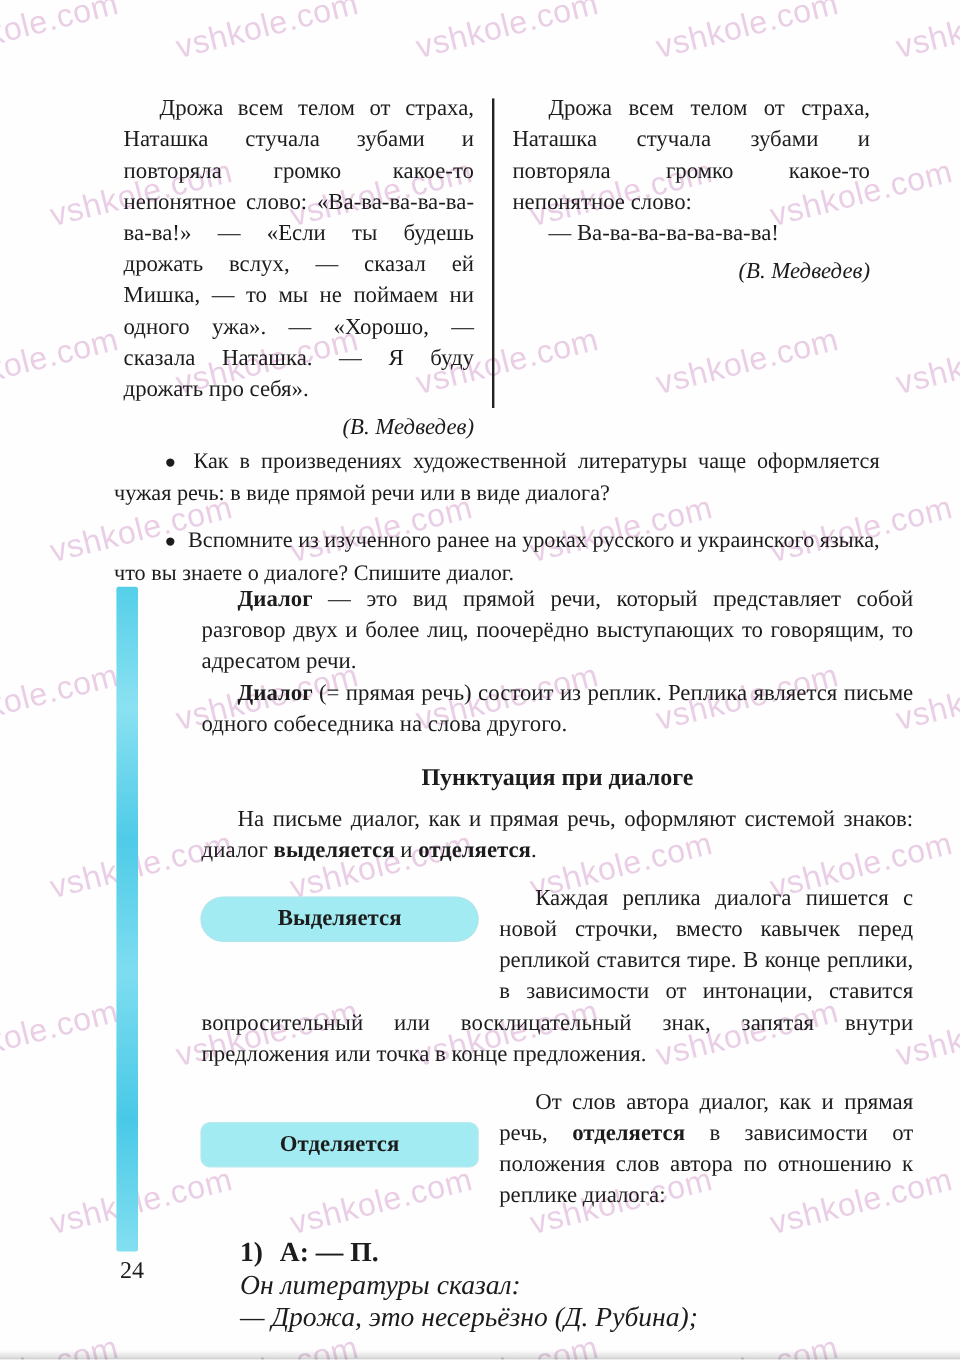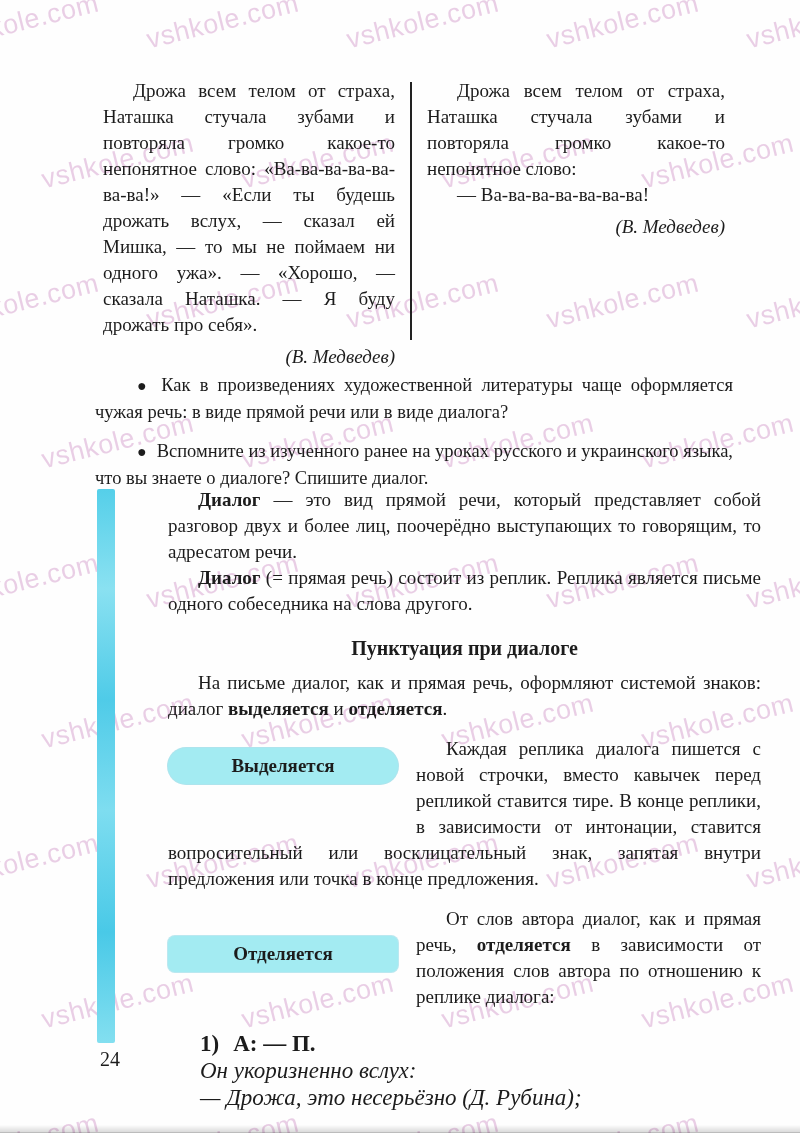--- a/index.html
+++ b/index.html
@@ -159,21 +159,21 @@
 
       <div class="wrap-section">
         <div class="float-box otdel-float">
           <div class="cyan-label slab">Отделяется</div>
         </div>
         <p class="body-text indent"><span>От слов автора диалог, как и прямая речь, </span><b>отделяется</b><span> в зависимости от положения слов автора по отношению к реплике диалога:</span></p>
       </div>
 
       <div class="example">
         <p class="scheme-line"><span class="scheme-num">1)</span><span>А: — П.</span></p>
-        <p class="it">Он укоризненно вслух:</p>
+        <p class="it">Он литературы сказал:</p>
         <p class="it">— Дрожа, это несерьёзно (Д. Рубина);</p>
       </div>
 
     </div>
   </div>
 
   <div class="page-number">24</div>
 
   <div class="bottom-edge"></div>
 </div>

